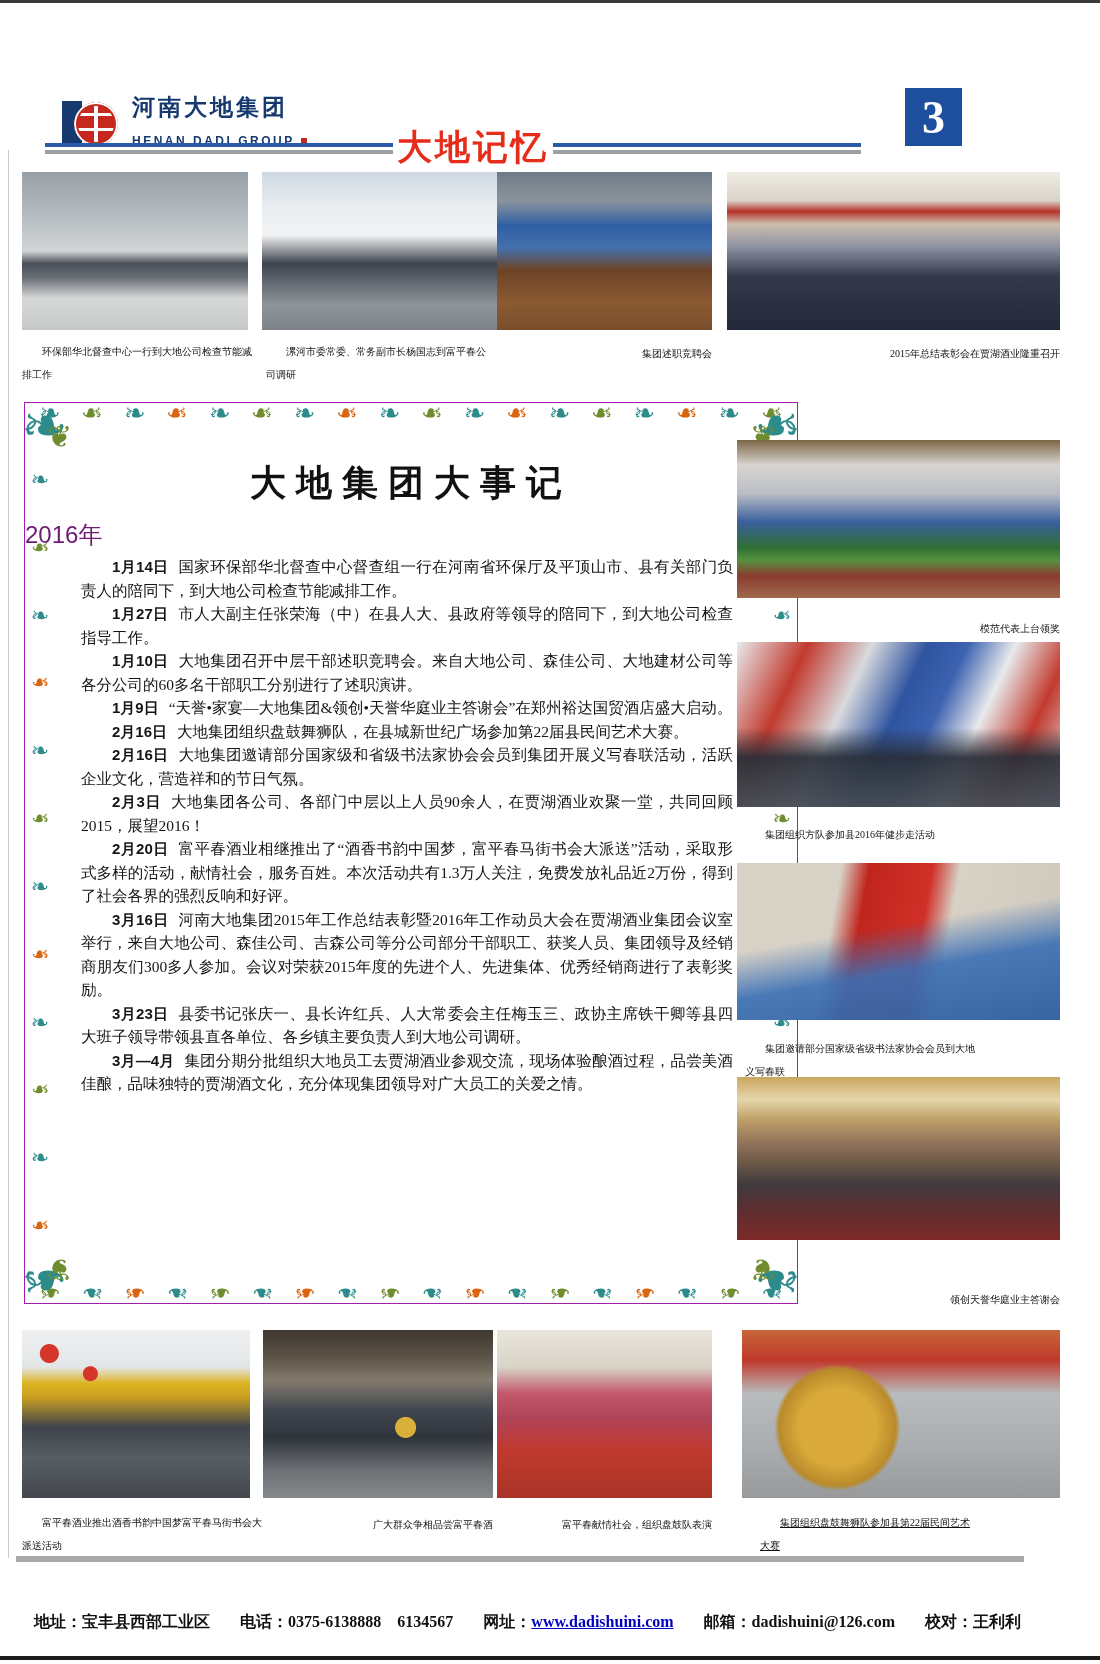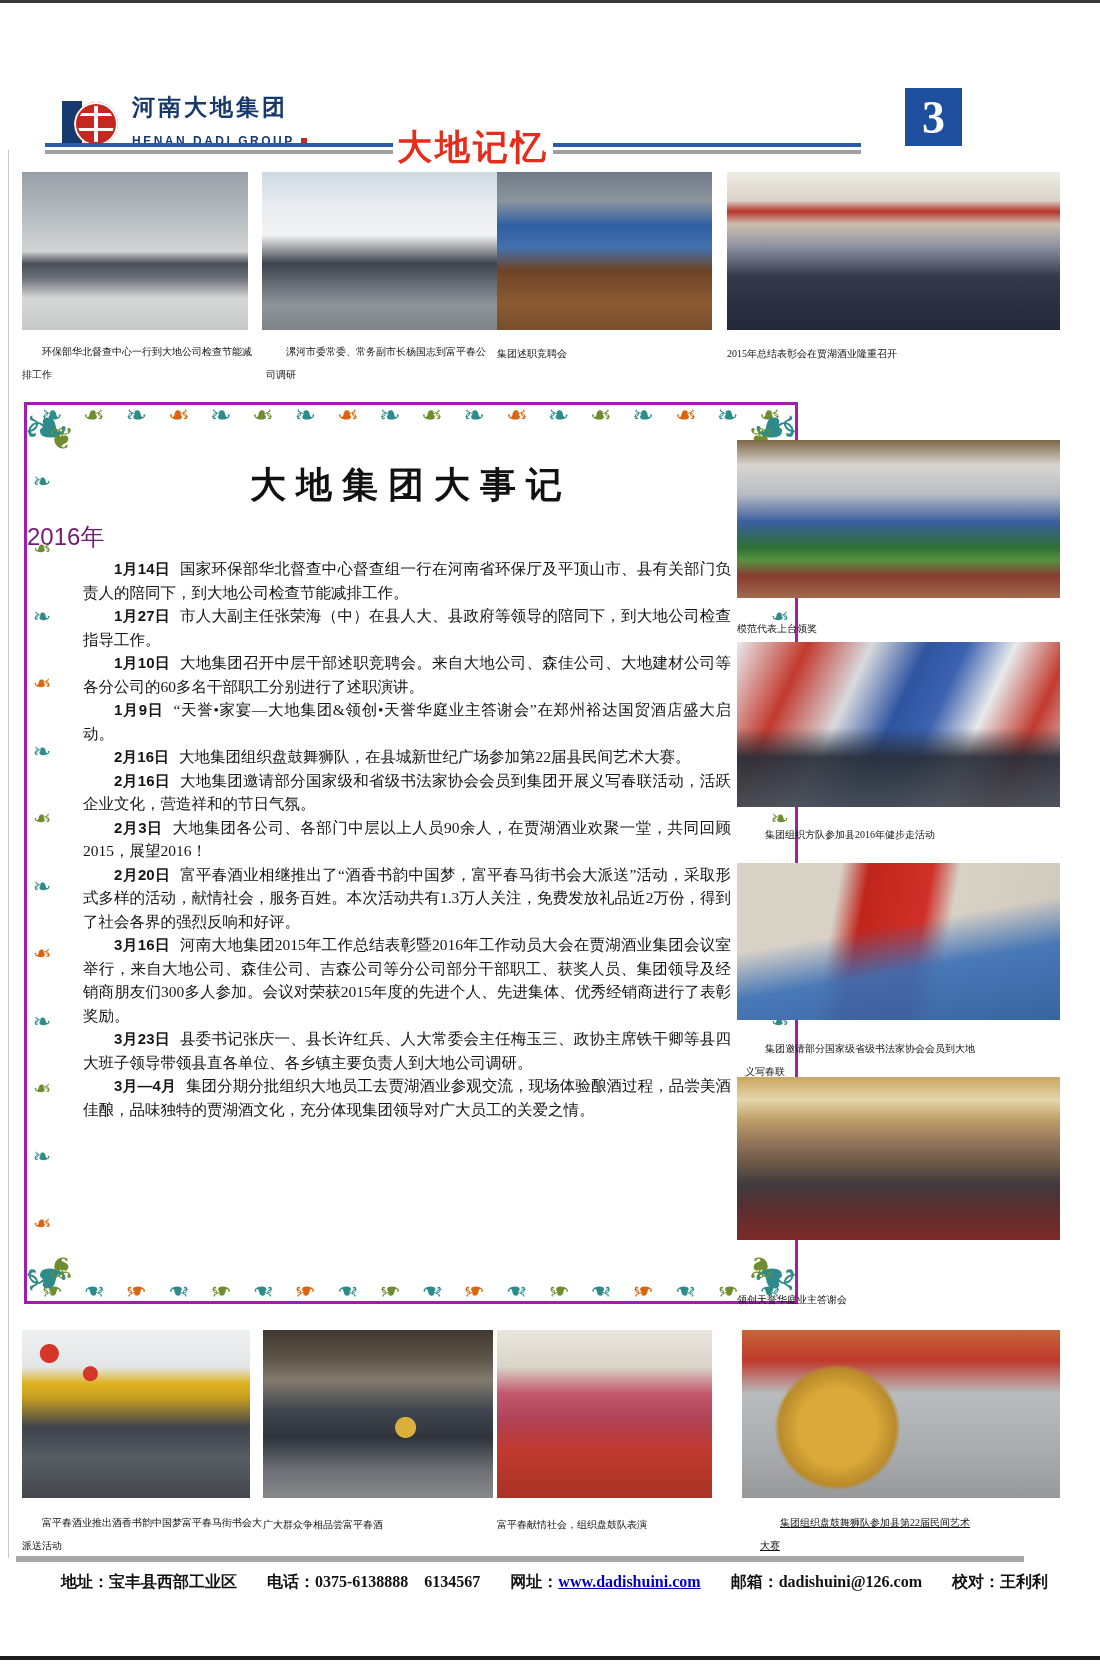--- a/index.html
+++ b/index.html
@@ -32,21 +32,21 @@
      font-family:"Liberation Sans","DejaVu Sans",sans-serif;font-weight:bold;font-size:35px;
      letter-spacing:3px;color:#e62c1a;}
   .pagebox{position:absolute;left:905px;top:88px;width:57px;height:58px;background:#1d4f9e;
      color:#fff;font-family:"Liberation Serif","DejaVu Serif",serif;font-weight:bold;font-size:46px;
      display:flex;align-items:center;justify-content:center;}
 
   
   .photo{position:absolute;}
   .cap{position:absolute;font-size:10px;line-height:22.5px;color:#111;}
   .cap-p{text-indent:2em;text-align:left;}
-  .cap-c{text-align:left;}
+  .cap-c{text-align:right;}
 
   .ph-t1{background:linear-gradient(180deg,#98a0a7 0%,#b6bcc0 28%,#d2d5d6 50%,#4a4f58 58%,#6a6f76 67%,#d7d8d8 80%,#c6c8c8 100%);}
   .ph-t2{background:linear-gradient(180deg,#cfd9e2 0%,#e9edf0 22%,#f2f3f4 40%,#3d434d 58%,#596068 67%,#8e9499 84%,#7d8388 100%);}
   .ph-t3{background:linear-gradient(180deg,#6e7a86 0%,#8b949c 18%,#2f5fa5 34%,#4470ad 48%,#6d4326 62%,#8a5a33 82%,#7a4e2b 100%);}
   .ph-t4{background:linear-gradient(180deg,#efece4 0%,#d9d4c9 18%,#b5342c 25%,#cdbfae 33%,#8a8fa0 48%,#343a49 66%,#23283a 100%);}
   .ph-r1{background:linear-gradient(180deg,#7e6647 0%,#d8d5cf 16%,#b9bdc4 34%,#3a5f9e 52%,#2f6f34 68%,#55913f 76%,#8a3b30 86%,#a06a4d 100%);}
   .ph-r2{background:linear-gradient(180deg,rgba(0,0,0,0) 0 52%,rgba(40,46,56,.92) 70%,rgba(70,76,85,.95) 100%),
          linear-gradient(115deg,#e8eaec 0%,#c23a2e 18%,#d8dadd 34%,#2f54a0 48%,#3c62b0 58%,#e8eaec 70%,#c23a2e 84%,#e4e7ea 100%);}
   .ph-r3{background:linear-gradient(170deg,rgba(0,0,0,0) 42%,rgba(58,111,181,.9) 64%,rgba(47,95,160,.95) 100%),
          linear-gradient(100deg,#d8d2c6 0 30%,#c0251c 38%,#d03028 56%,#d8d2c6 64%,#cfc9bd 100%);}
@@ -54,21 +54,21 @@
   .ph-b1{background:radial-gradient(circle at 12% 14%,#d5362a 0 9px,transparent 10px),
          radial-gradient(circle at 30% 26%,#d5362a 0 7px,transparent 8px),
          linear-gradient(180deg,#eef0f1 0%,#e3e6e8 22%,#ddb21e 32%,#c99f22 40%,#3e434b 58%,#585d64 76%,#43474d 100%);}
   .ph-b2{background:radial-gradient(circle at 62% 58%,#d9b13a 0 10px,transparent 11px),
          linear-gradient(180deg,#3f3830 0%,#5c5348 16%,#837a6d 30%,#40464f 48%,#2f343c 64%,#6e7276 84%,#86898c 100%);}
   .ph-b3{background:linear-gradient(180deg,#e9e5dc 0%,#d9d4c8 22%,#c2566b 38%,#b04458 52%,#c0392e 72%,#a93226 100%);}
   .ph-b4{background:radial-gradient(circle at 30% 58%,#d9a93a 0 16%,#b98a2a 24%,transparent 26%),
          linear-gradient(180deg,#c7653a 0%,#c0392b 18%,#b9bcbe 38%,#a9acae 72%,#97999b 100%);}
 
   
-  .frame{position:absolute;left:24px;top:402px;width:774px;height:902px;border:3px solid #a21caf;box-sizing:border-box;}
+  .frame{position:absolute;left:24px;top:402px;width:774px;height:902px;border:1px solid #a21caf;box-sizing:border-box;}
   .garland{position:absolute;left:14px;right:14px;display:flex;justify-content:space-between;height:38px;overflow:hidden;}
   .garland-top{top:-4px;}
   .garland-bottom{bottom:-4px;transform:rotate(180deg);}
   .garland span::before{content:"\2767";font-size:26px;line-height:30px;}
   .vine{position:absolute;top:64px;bottom:64px;width:26px;display:flex;flex-direction:column;justify-content:space-between;align-items:center;overflow:hidden;}
   .vine-l{left:2px;}
   .vine-r{right:2px;transform:scaleX(-1);}
   .vine span::before{content:"\2767";font-size:22px;}
   .g0::before{color:#2e8b8b;} .g1::before{color:#6f8d2f;} .g2::before{color:#2e8b8b;} .g3::before{color:#d9650f;}
   .garland span:nth-child(even),.vine span:nth-child(even){transform:scaleX(-1);}
@@ -83,21 +83,21 @@
   .chron-title{position:absolute;left:0;right:0;top:56px;text-align:center;font-weight:bold;
      font-size:36px;letter-spacing:10px;color:#111;}
   .chron-year{position:absolute;left:0;right:0;top:116px;text-align:left;
      font-family:"Liberation Sans","DejaVu Sans",sans-serif;font-size:24px;color:#701a75;}
   .chron-body{position:absolute;left:56px;right:64px;top:152px;}
   .chron-body p{margin:0;text-indent:2em;text-align:justify;font-size:15.5px;line-height:23.5px;color:#141414;}
   .chron-body p b{font-family:"Liberation Sans","DejaVu Sans",sans-serif;font-weight:bold;font-size:15px;margin-right:10px;}
 
   
   .footer-bar{position:absolute;left:16px;top:1556px;width:1008px;height:6px;background:#a8a8a8;}
-  .footer{position:absolute;left:34px;top:1572px;width:1040px;font-size:16px;font-weight:600;color:#111;text-align:right;}
+  .footer{position:absolute;left:34px;top:1612px;width:1040px;font-size:16px;font-weight:600;color:#111;}
   .footer .grp{margin-right:26px;white-space:nowrap;}
   .weblink{color:#0000bf;text-decoration:underline;font-family:"Liberation Serif","DejaVu Serif",serif;}
 </style>
 </head>
 <body>
 
 <div class="page">
   <div class="topline"></div>
   <div class="leftrule"></div>
 

